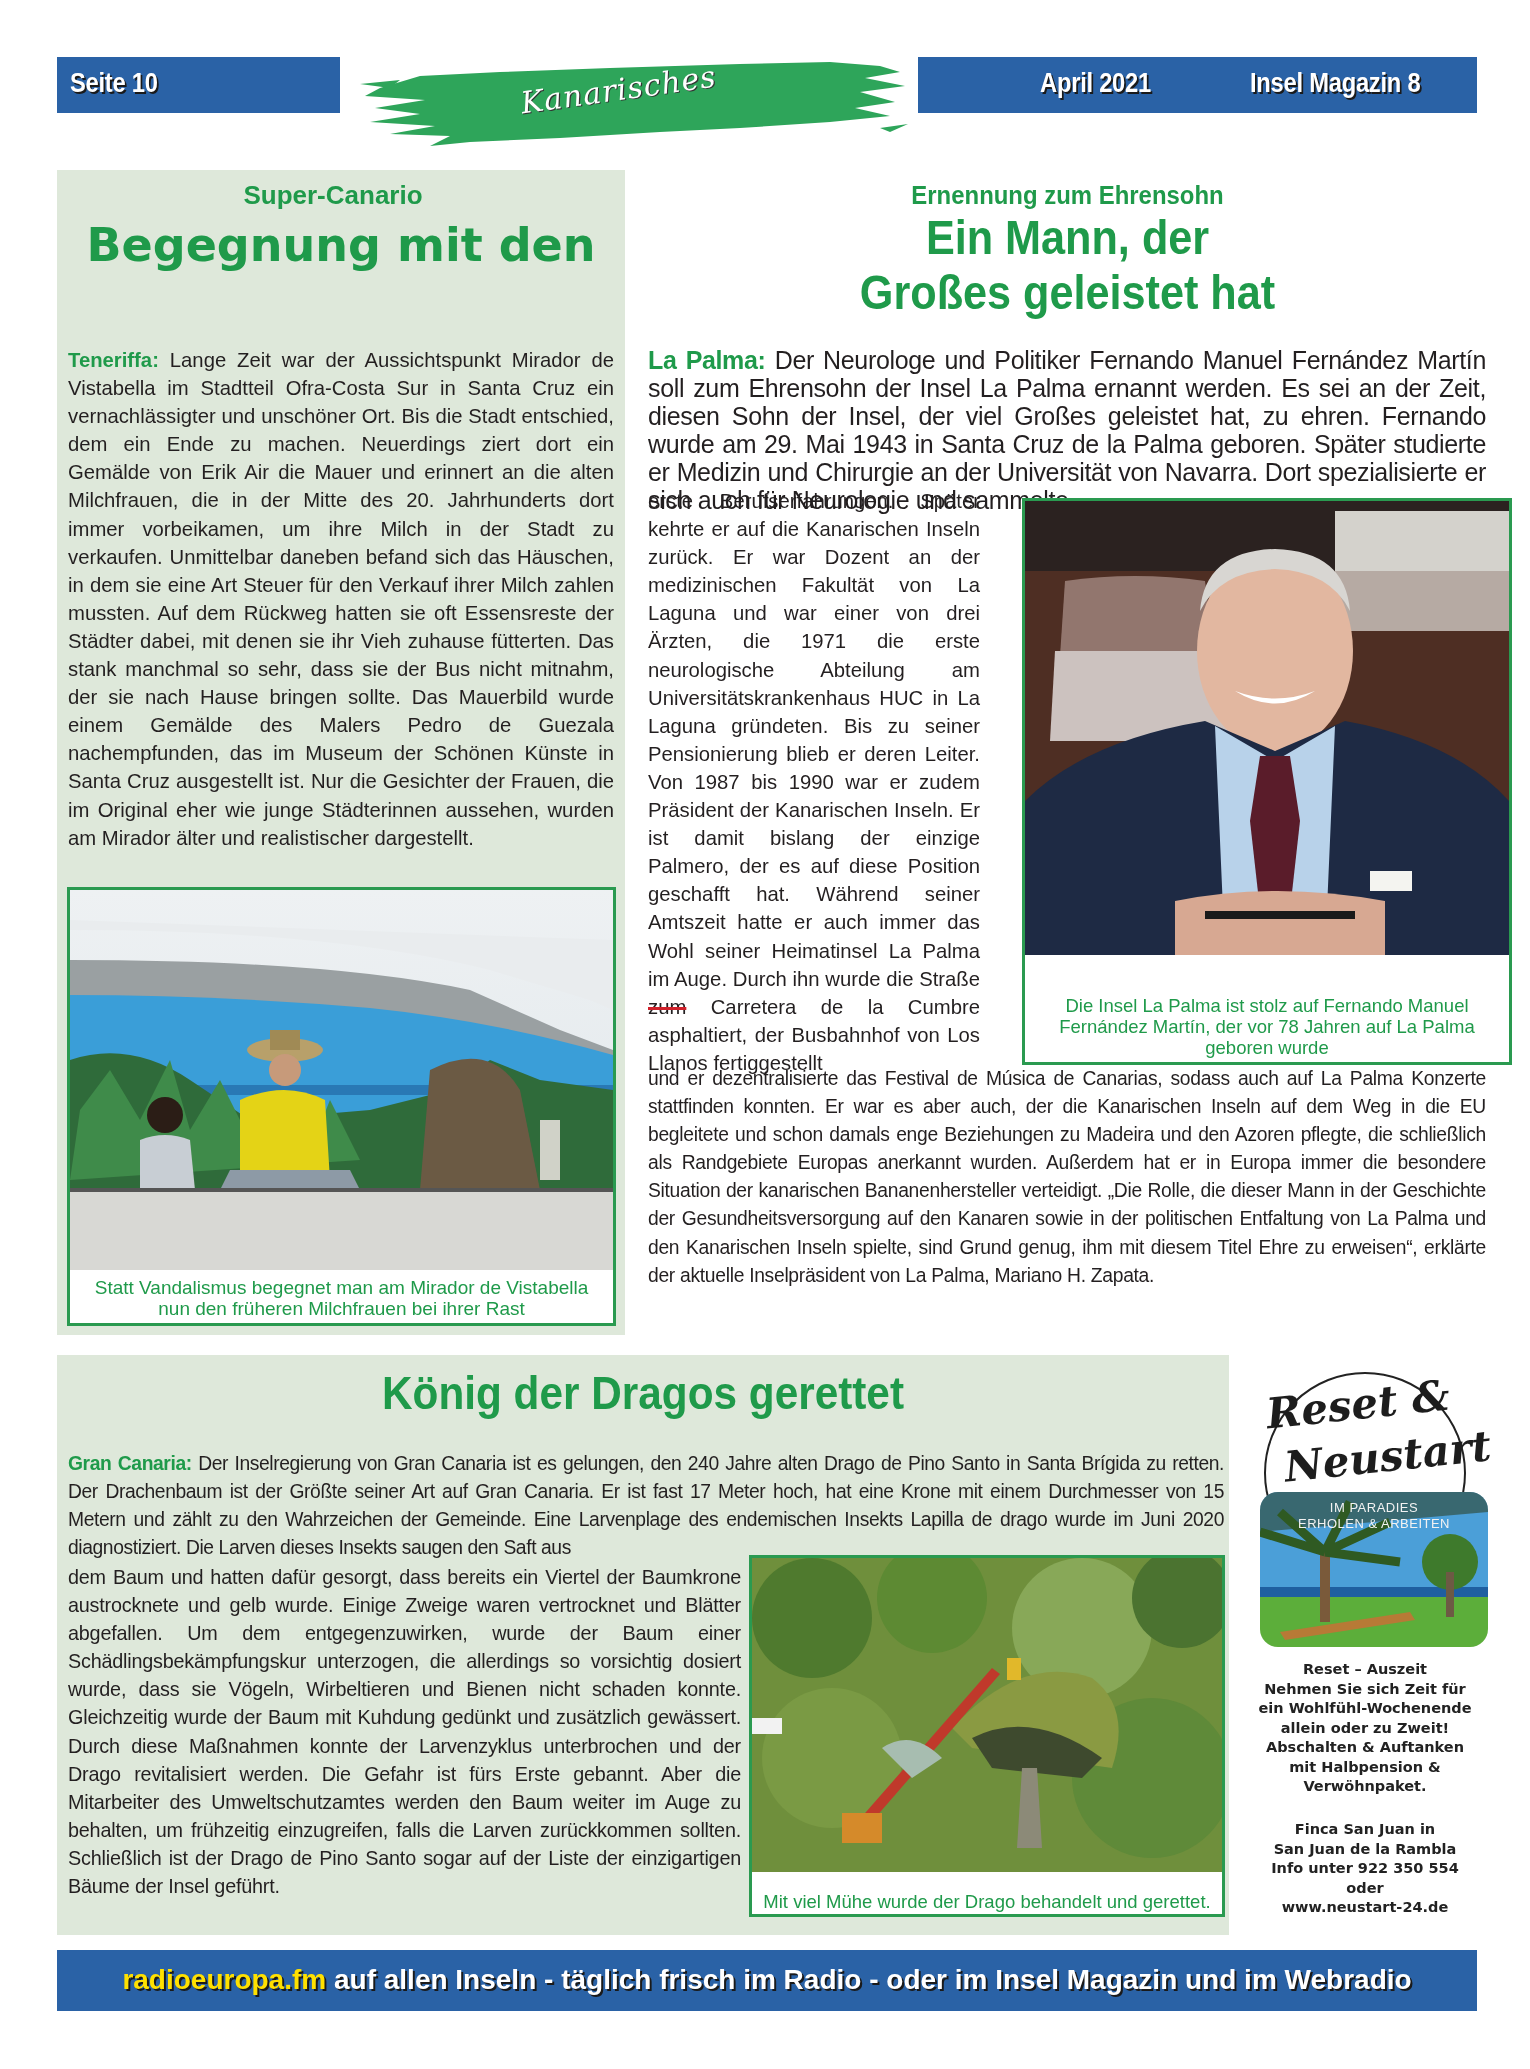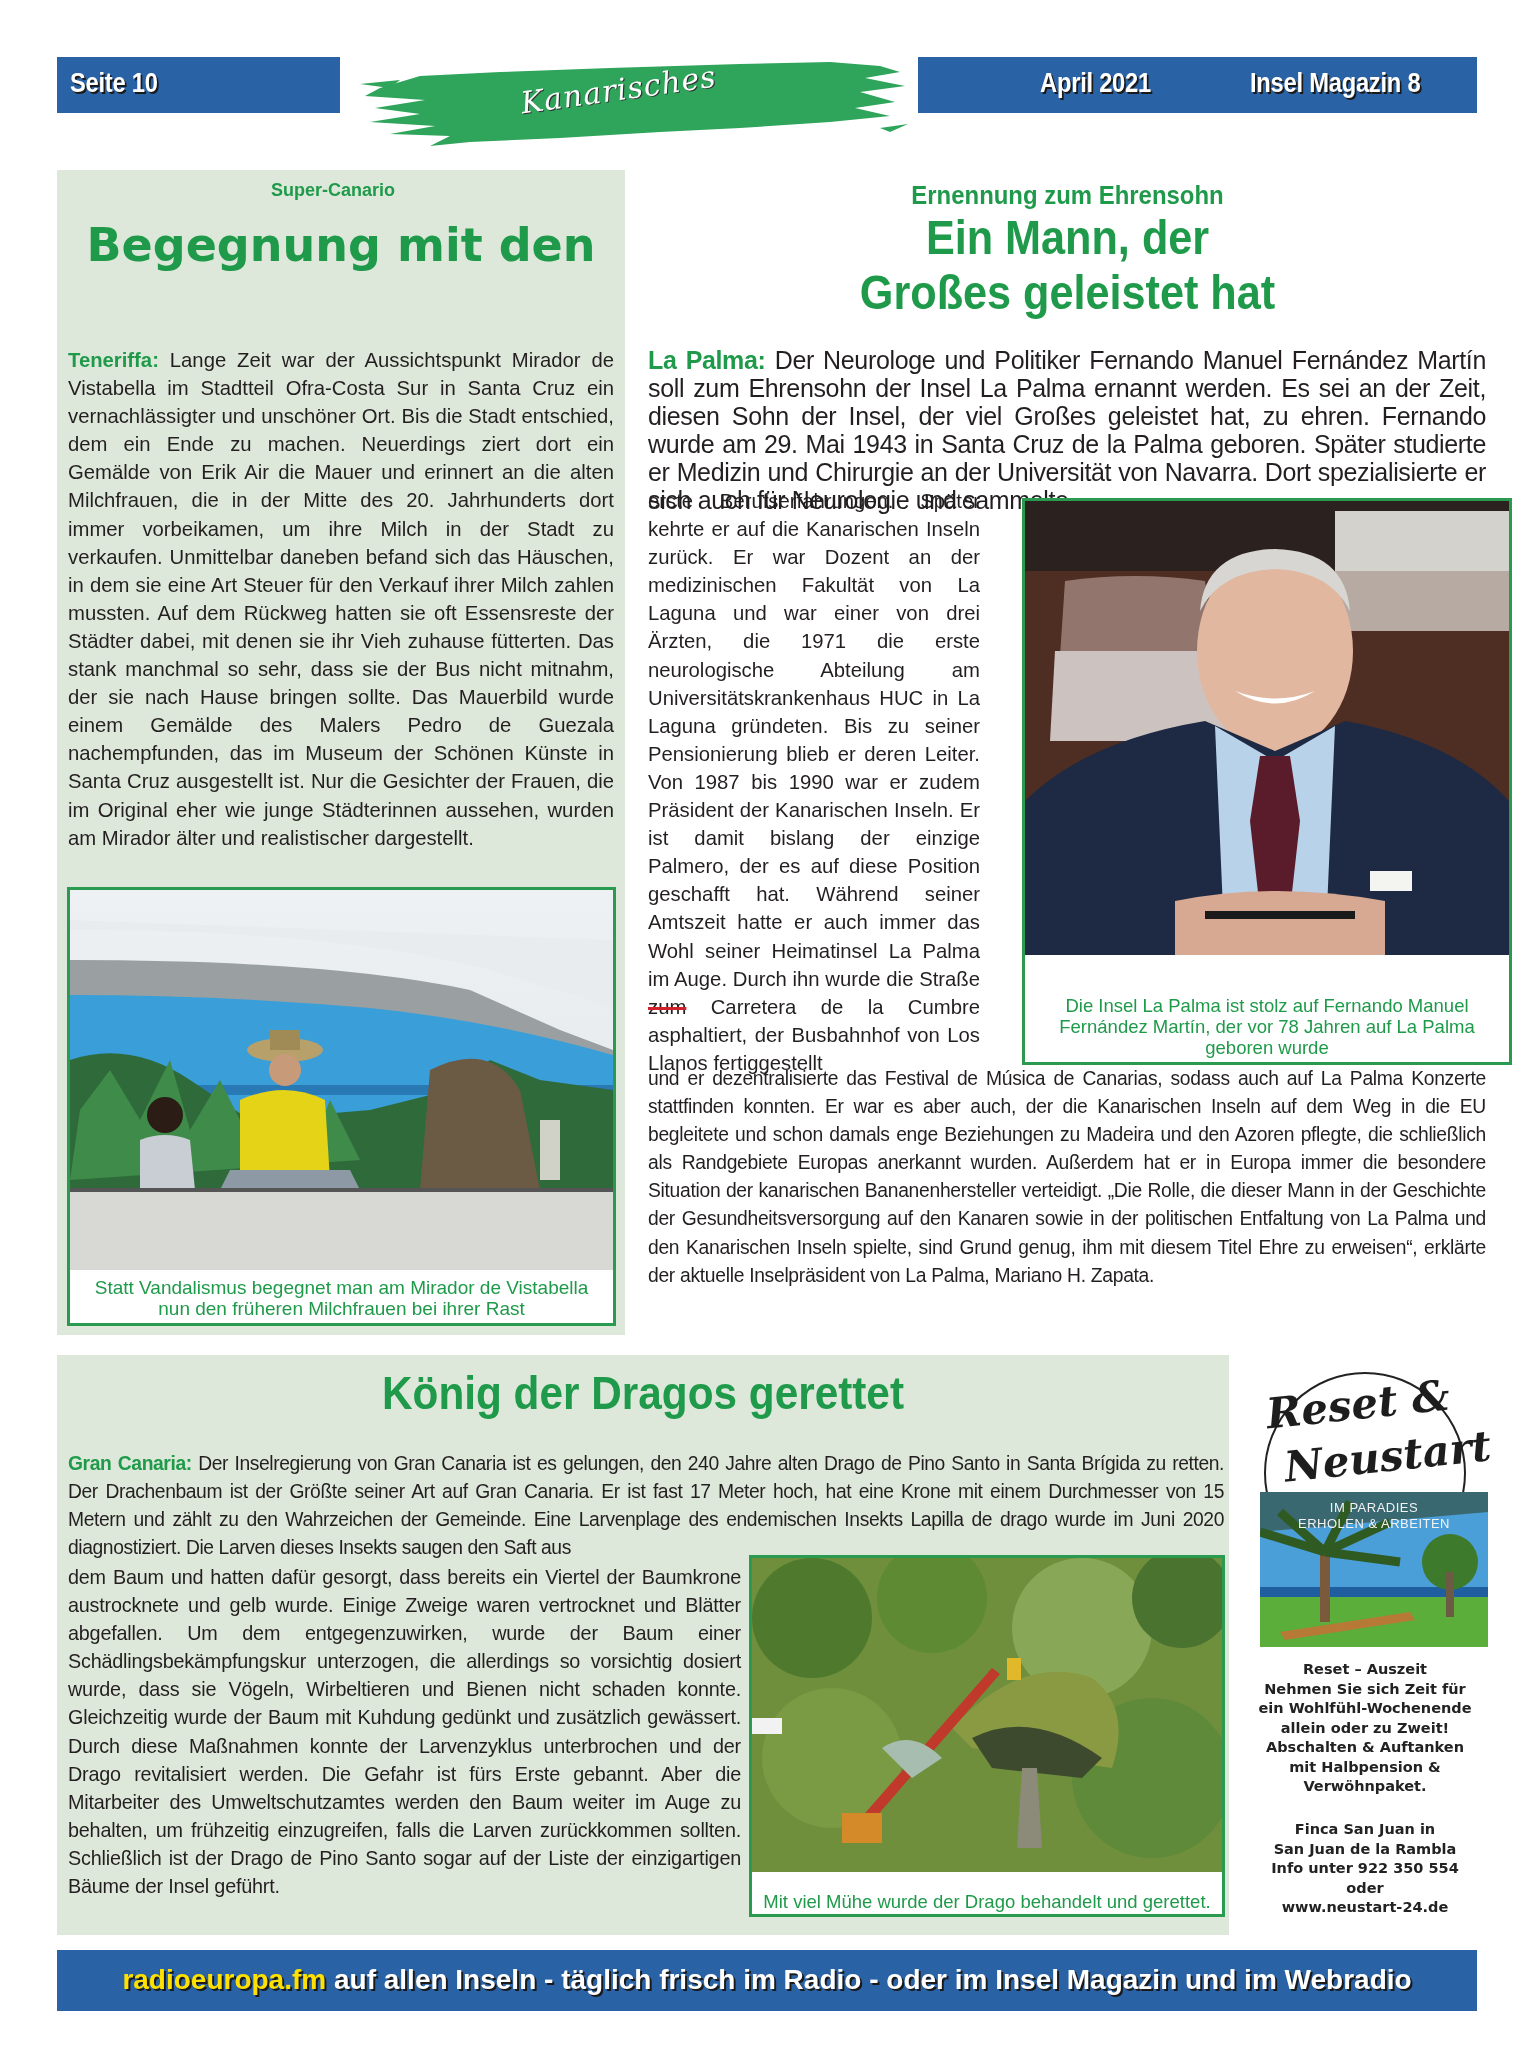--- a/index.html
+++ b/index.html
@@ -51,21 +51,21 @@
   <path d="M0 26 L40 22 L30 30 Z" fill="#2ea55a"></path>
   <path d="M520 70 L548 66 L530 74 Z" fill="#2ea55a"></path>
 </svg>
 <div class="brush-label">Kanarisches</div>
 
 <div class="hdr-bar" style="left:918px; width:559px;"></div>
 <div class="hdr-text" style="left:1040px;">April 2021</div>
 <div class="hdr-text" style="left:1250px;">Insel Magazin 8</div>
 
 <div class="greenbox" style="left:57px; top:170px; width:568px; height:1165px;">
-  <div class="kicker abs" style="left:0; right:16px; top:10px; font-size:18px;">Super-Canario</div>
+  <div class="kicker abs" style="left:0; right:16px; top:10px; font-size:26px;">Super-Canario</div>
   <div class="headline abs" style="left:0; right:0; top:42px; font-size:46px; line-height:66px; font-family:'DejaVu Sans', sans-serif;">
     <div>Begegnung mit den</div>
   </div>
   <div class="body-text abs" style="left:11px; width:546px; top:176px;">
     <span class="lead">Teneriffa:</span><span> Lange Zeit war der Aussichtspunkt Mirador de Vistabella im Stadtteil Ofra-Costa Sur in Santa Cruz ein vernachlässigter und unschöner Ort. Bis die Stadt entschied, dem ein Ende zu machen. Neuerdings ziert dort ein Gemälde von Erik Air die Mauer und erinnert an die alten Milchfrauen, die in der Mitte des 20. Jahrhunderts dort immer vorbeikamen, um ihre Milch in der Stadt zu verkaufen. Unmittelbar daneben befand sich das Häuschen, in dem sie eine Art Steuer für den Verkauf ihrer Milch zahlen mussten. Auf dem Rückweg hatten sie oft Essensreste der Städter dabei, mit denen sie ihr Vieh zuhause fütterten. Das stank manchmal so sehr, dass sie der Bus nicht mitnahm, der sie nach Hause bringen sollte. Das Mauerbild wurde einem Gemälde des Malers Pedro de Guezala nachempfunden, das im Museum der Schönen Künste in Santa Cruz ausgestellt ist. Nur die Gesichter der Frauen, die im Original eher wie junge Städterinnen aussehen, wurden am Mirador älter und realistischer dargestellt.</span>
   </div>
 
   <div class="photo-frame" style="left:10px; top:717px; width:549px; height:439px;">
     <svg width="543" height="380" viewBox="0 0 543 380" preserveAspectRatio="none" style="display:block;">
       <defs>
@@ -171,21 +171,21 @@
     <div class="caption" style="padding:2px 10px 2px; font-size:18.5px;">Mit viel Mühe wurde der Drago behandelt und gerettet.</div>
   </div>
 </div>
 
 <div class="ad">
   <svg class="abs" style="left:8px; top:6px;" width="214" height="210" viewBox="0 0 214 210">
     <circle cx="107" cy="105" r="100" fill="none" stroke="#222" stroke-width="2"></circle>
   </svg>
   <div class="abs" style="left:16px; top:18px; font-family:'DejaVu Serif', serif; font-style:italic; font-weight:bold; font-size:42px; color:#1d1d1d; transform:rotate(-6deg);">Reset &amp;</div>
   <div class="abs" style="left:34px; top:70px; font-family:'DejaVu Serif', serif; font-style:italic; font-weight:bold; font-size:42px; color:#1d1d1d; transform:rotate(-6deg);">Neustart</div>
-  <div class="abs" style="left:10px; top:130px; width:228px; height:155px; overflow:hidden;">
+  <div class="abs" style="left:10px; top:130px; width:228px; height:155px; overflow:hidden;border-radius:18px;">
     <svg width="228" height="155" viewBox="0 0 228 155" preserveAspectRatio="none" style="display:block;">
       <rect width="228" height="100" fill="#4b9fd8"></rect>
       <rect y="95" width="228" height="12" fill="#1f5fa0"></rect>
       <rect y="105" width="228" height="50" fill="#5cae3a"></rect>
       <path d="M0 0 L228 0 L228 20 L0 40 Z" fill="#2c3a1c" opacity="0.55"></path>
       <rect x="60" y="55" width="10" height="75" fill="#7a5a3a"></rect>
       <path d="M65 60 L0 40 M65 60 L20 20 M65 60 L90 10 M65 60 L130 30 M65 60 L140 70" stroke="#2f5a22" stroke-width="9"></path>
       <circle cx="190" cy="70" r="28" fill="#3e7a2c"></circle>
       <rect x="186" y="80" width="8" height="45" fill="#6d5a44"></rect>
       <path d="M20 140 L150 120 L155 128 L25 148 Z" fill="#b77a36"></path>

